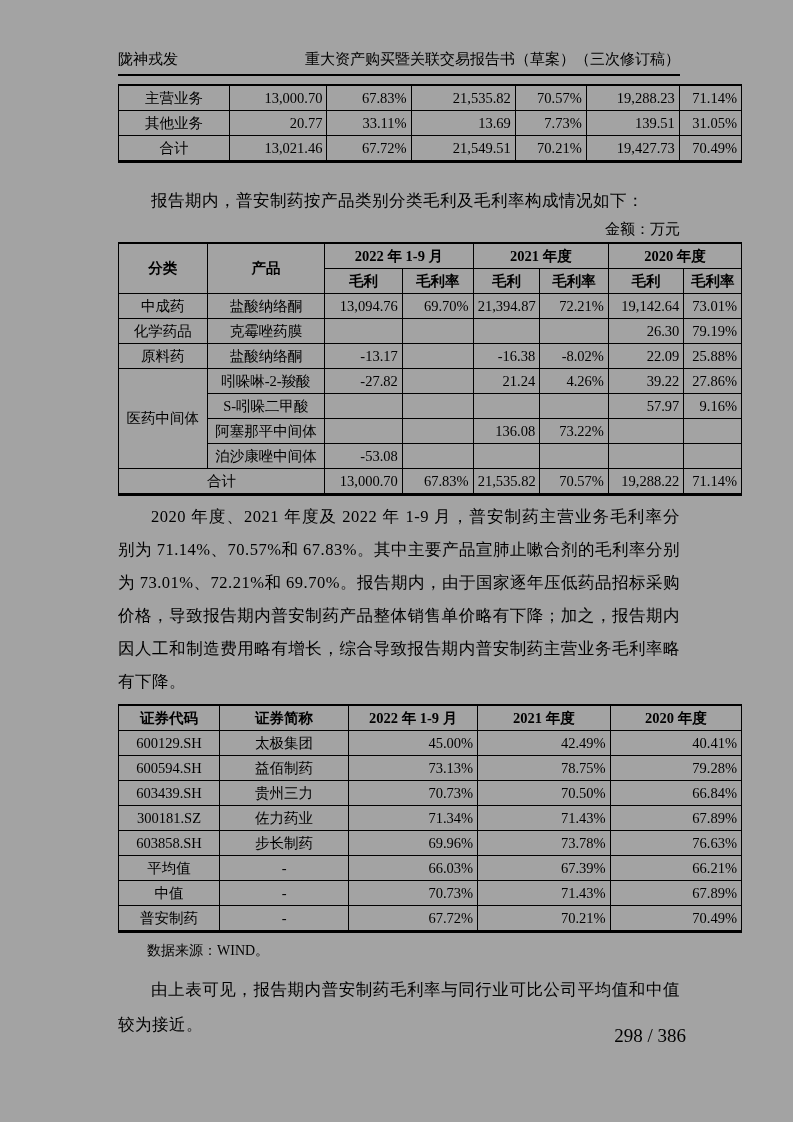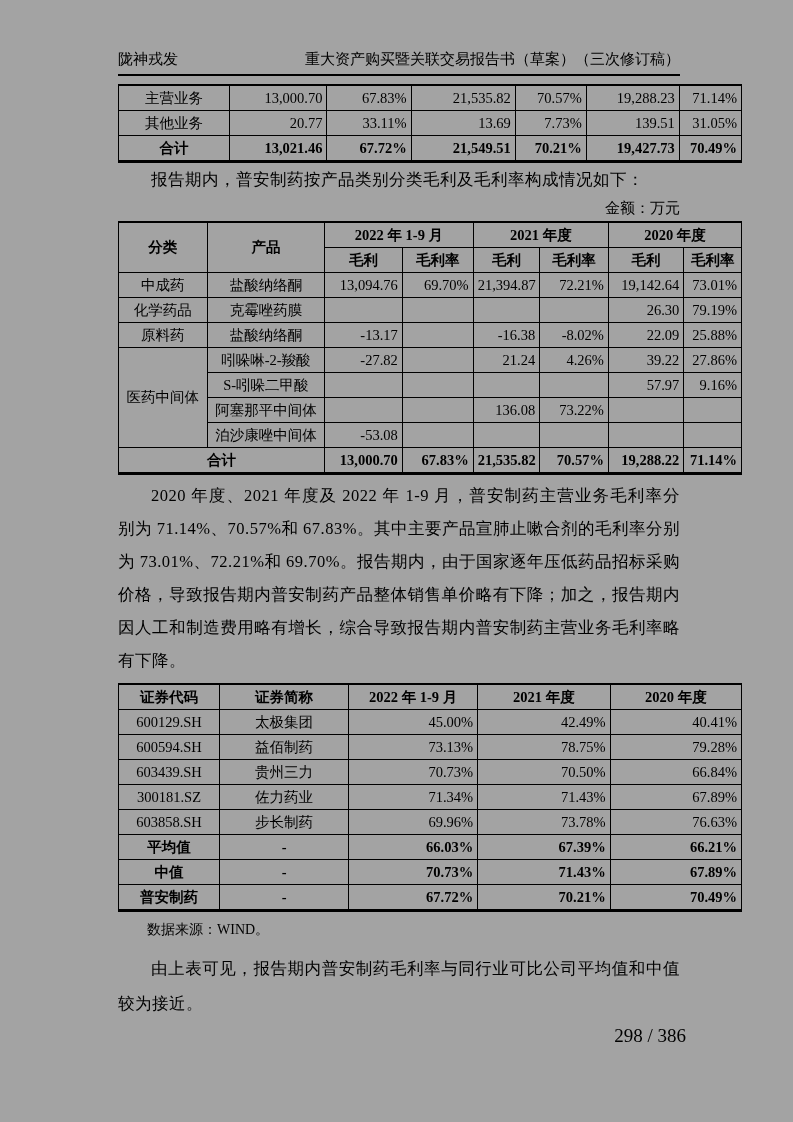--- a/index.html
+++ b/index.html
@@ -28,34 +28,34 @@
     border:1px solid #000;
     height:24px; padding:0 4px;
     font-weight:normal; font-size:14.5px;
     overflow:hidden; white-space:nowrap;
     vertical-align:middle;
   }
   table.t th { font-weight:bold; text-align:center; }
   td.cat { text-align:center; }
   td.prod { text-align:center; }
   td.num { text-align:right; font-size:14px; }
-  tr.bold td { font-weight:bold; }
+  tr.bold td { font-weight:normal; }
   .t1 { margin-top:8px; }
   .t1 td { height:25px; font-size:15px; }
   .t2 th { height:24px; }
   .t3 { width:555px; }
   .t3 td { height:24px; font-size:15px; }
   .t3 td.num { font-size:14.5px; }
   .para {
     font-size:16.5px; line-height:33px;
     text-align:justify; letter-spacing:0.5px;
     margin:0;
   }
   .indent { text-indent:33px; }
-  .para1 { }
+  .para1 { margin-top:21px; }
   .para2 { margin-top:4px; margin-bottom:6px; }
   .para3 { margin-top:12px; line-height:35px; }
   .unit { text-align:right; font-size:15px; margin:3px 0 3px; }
   .h2 {
     font-size:16.5px; font-weight:normal;
     margin:0 0 12px; padding-top:4px;
     text-indent:33px; height:22px; line-height:22px;
   }
   .source { font-size:14px; margin-top:9px; text-indent:29px; }
   .pagenum {

